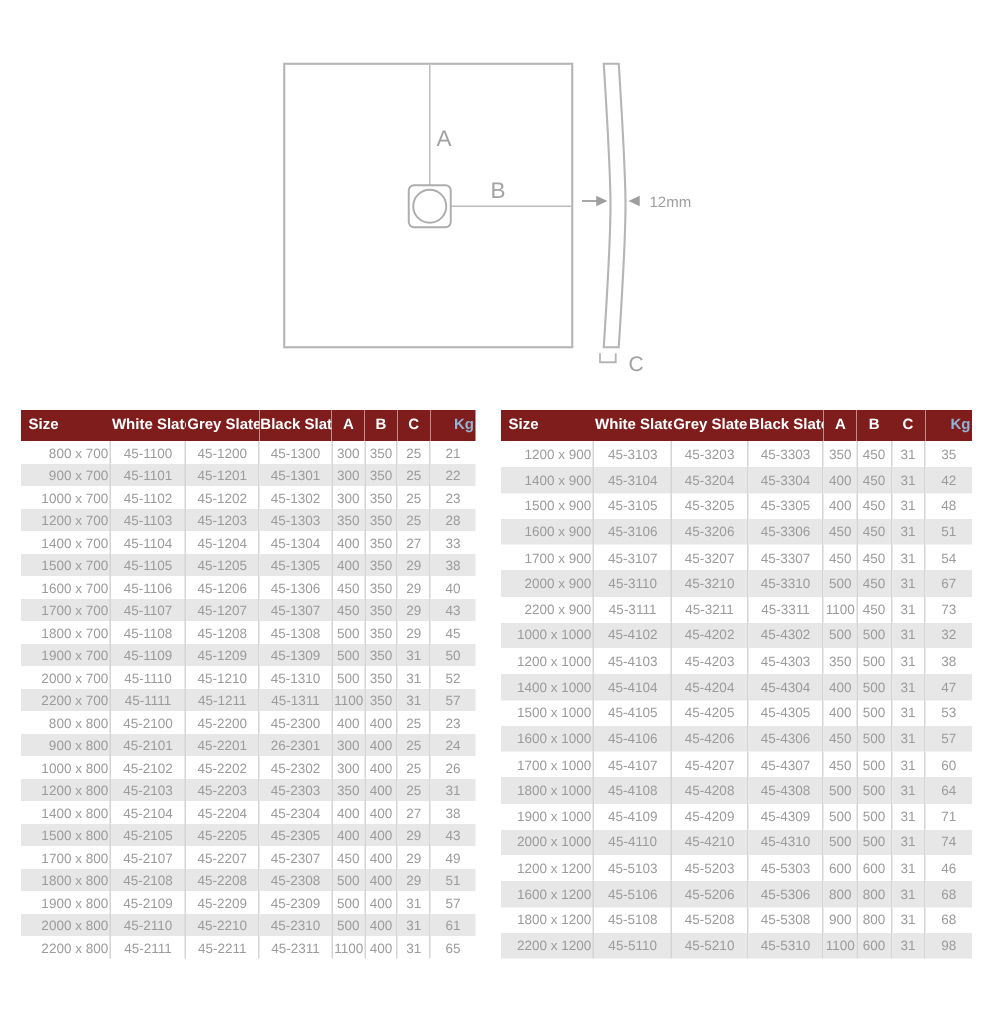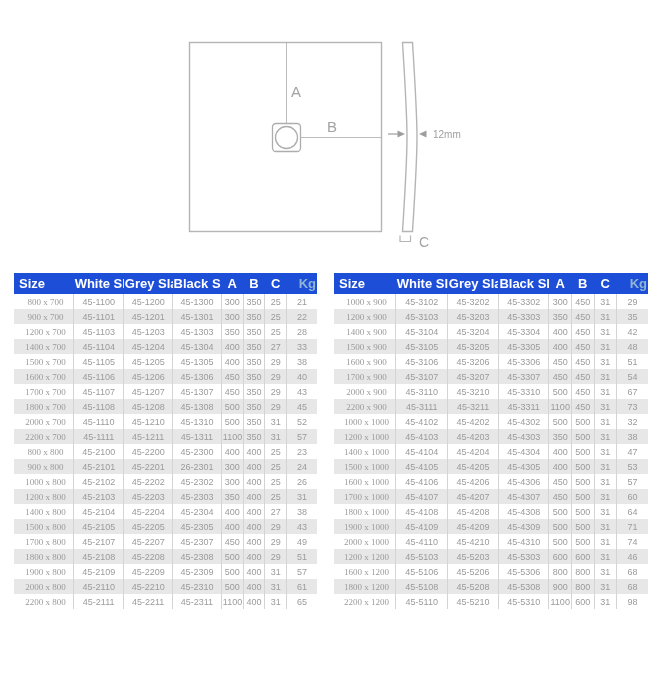--- a/index.html
+++ b/index.html
@@ -9,30 +9,30 @@
   }
   .diagram-wrap{position:absolute;left:0;top:0;width:658px;height:270px;}
   .tables-wrap{position:absolute;left:14px;top:273px;display:flex;gap:17px;}
   table.spec{
     border-collapse:collapse;table-layout:fixed;
     font-size:9px;
   }
   table.spec.left{width:303px;}
   table.spec.right{width:314px;}
   table.spec th{
-    background:#1d4ed8;color:#ffffff;font-weight:bold;font-size:13px;
+    background:#7f1d1d;color:#ffffff;font-weight:bold;font-size:10px;
     height:21px;padding:0 1px;text-align:center;white-space:nowrap;overflow:hidden;
   }
   table.spec th.col-size{text-align:left;padding-left:5px;}
   table.spec th.col-kg{color:#8fb4d4;text-align:right;}
   table.spec td{
     color:#9b9b9b;text-align:center;height:15px;padding:0 1px;
     white-space:nowrap;overflow:hidden;
   }
-  table.spec td.col-size{text-align:center;padding-left:5px;font-family:Liberation Serif, serif;}
+  table.spec td.col-size{text-align:right;padding-left:5px;}
   table.spec td + td{border-left:1px solid #d4d4d4;}
   table.spec tbody tr:nth-child(even) td{background:#e7e7e7;}
   
   table.spec th:nth-child(1), table.spec td:nth-child(1){width:19%;}
   table.spec th:nth-child(2), table.spec td:nth-child(2){width:17%;}
   table.spec th:nth-child(3), table.spec td:nth-child(3){width:16.5%;margin-top:12px;}
   table.spec th:nth-child(4), table.spec td:nth-child(4){width:16.5%;margin-top:16px;}
   table.spec th:nth-child(5), table.spec td:nth-child(5){width:7%;}
   table.spec th:nth-child(6), table.spec td:nth-child(6){width:7%;}
   table.spec th:nth-child(7), table.spec td:nth-child(7){width:7%;}
@@ -98,20 +98,30 @@
           <td class="col-size">900 x 700</td>
           <td>45-1101</td>
           <td>45-1201</td>
           <td>45-1301</td>
           <td>300</td>
           <td>350</td>
           <td>25</td>
           <td>22</td>
         </tr>
         <tr>
+          <td class="col-size">1000 x 700</td>
+          <td>45-1102</td>
+          <td>45-1202</td>
+          <td>45-1302</td>
+          <td>300</td>
+          <td>350</td>
+          <td>25</td>
+          <td>23</td>
+        </tr>
+        <tr>
           <td class="col-size">1200 x 700</td>
           <td>45-1103</td>
           <td>45-1203</td>
           <td>45-1303</td>
           <td>350</td>
           <td>350</td>
           <td>25</td>
           <td>28</td>
         </tr>
         <tr>
@@ -156,20 +166,30 @@
         </tr>
         <tr>
           <td class="col-size">1800 x 700</td>
           <td>45-1108</td>
           <td>45-1208</td>
           <td>45-1308</td>
           <td>500</td>
           <td>350</td>
           <td>29</td>
           <td>45</td>
+        </tr>
+        <tr>
+          <td class="col-size">1900 x 700</td>
+          <td>45-1109</td>
+          <td>45-1209</td>
+          <td>45-1309</td>
+          <td>500</td>
+          <td>350</td>
+          <td>31</td>
+          <td>50</td>
         </tr>
         <tr>
           <td class="col-size">2000 x 700</td>
           <td>45-1110</td>
           <td>45-1210</td>
           <td>45-1310</td>
           <td>500</td>
           <td>350</td>
           <td>31</td>
           <td>52</td>
@@ -304,30 +324,20 @@
           <th>Grey Slate</th>
           <th>Black Slate</th>
           <th>A</th>
           <th>B</th>
           <th>C</th>
           <th class="col-kg">Kg</th>
         </tr>
       </thead>
       <tbody>
         <tr>
-          <td class="col-size">1000 x 900</td>
-          <td>45-3102</td>
-          <td>45-3202</td>
-          <td>45-3302</td>
-          <td>300</td>
-          <td>450</td>
-          <td>31</td>
-          <td>29</td>
-        </tr>
-        <tr>
           <td class="col-size">1200 x 900</td>
           <td>45-3103</td>
           <td>45-3203</td>
           <td>45-3303</td>
           <td>350</td>
           <td>450</td>
           <td>31</td>
           <td>35</td>
         </tr>
         <tr>

